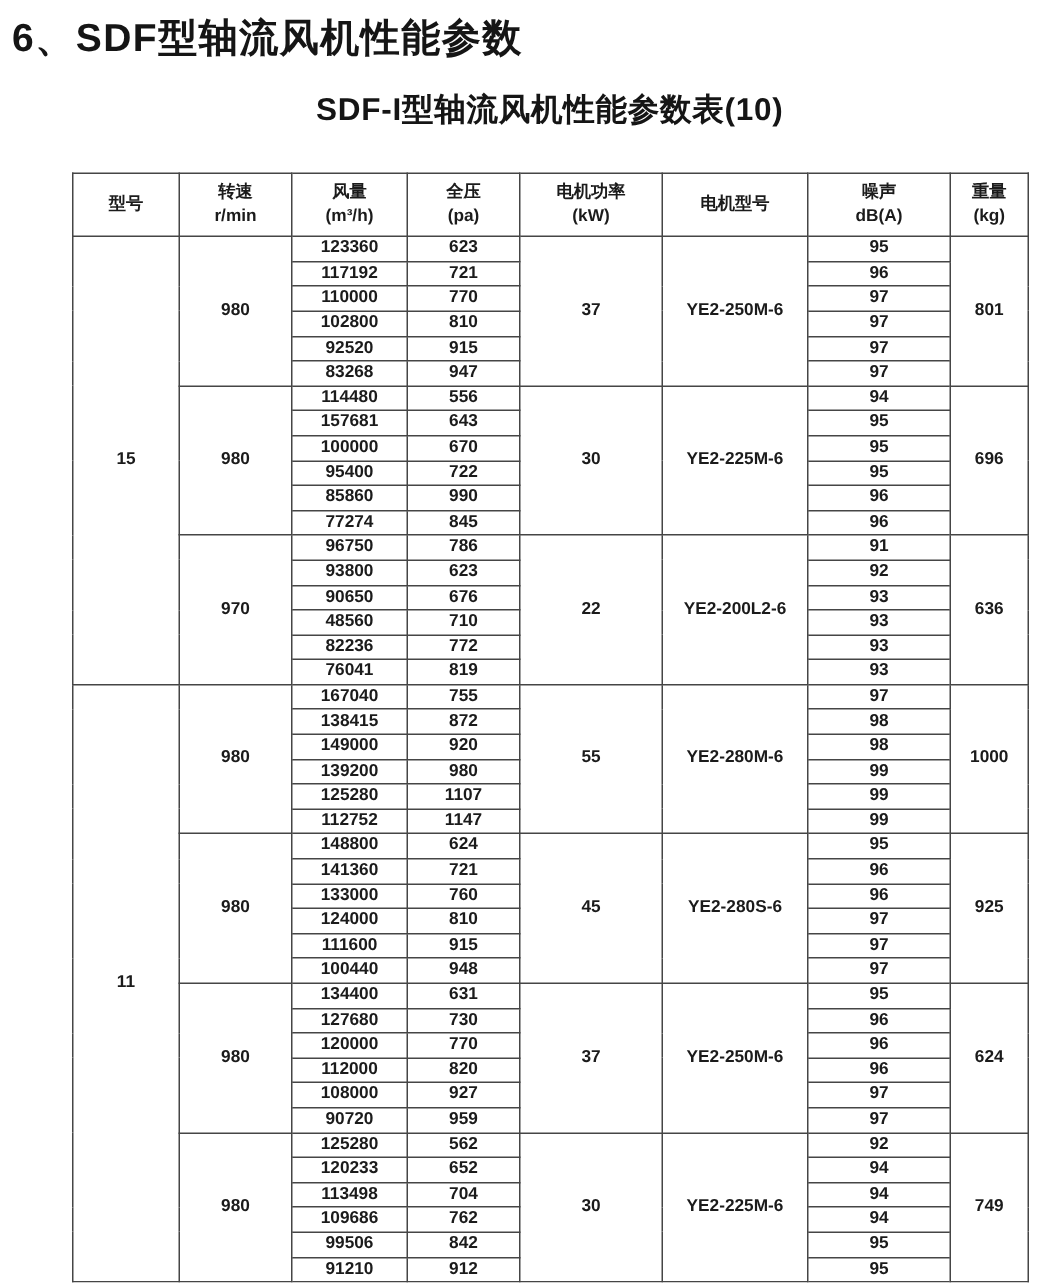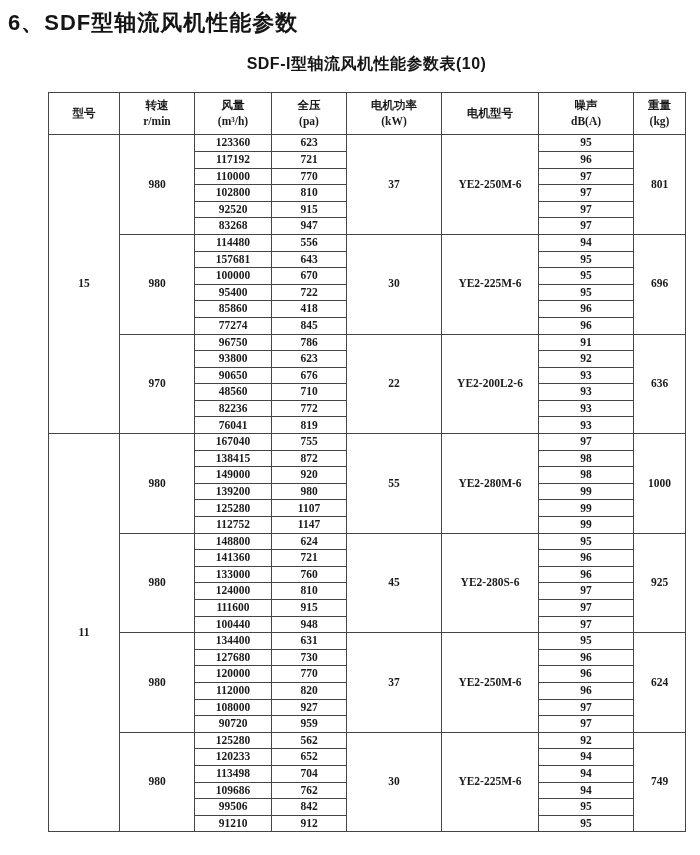--- a/index.html
+++ b/index.html
@@ -8,41 +8,40 @@
     width: 700px;
     height: 855px;
     background: #ffffff;
     overflow: hidden;
     font-family: "Liberation Sans", "DejaVu Sans", sans-serif;
     color: #1b1b1b;
   }
   .page { position: relative; width: 700px; height: 855px; }
   .heading {
     margin: 10px 0 0 8px;
-    font-size: 22px;
+    font-size: 26px;
     font-weight: 800;
     letter-spacing: 1px;
     line-height: 1.2;
     color: #151515;
   }
   .subtitle {
     width: 637px;
     margin: 18px 0 0 48px;
     text-align: center;
-    font-size: 16px;
+    font-size: 21px;
     font-weight: 800;
     letter-spacing: 0.5px;
     color: #151515;
   }
   table.perf-table {
     border-collapse: collapse;
     table-layout: fixed;
     width: 637px;
-    margin: 17px 0 0 48px;
-    font-family: Liberation Serif, serif;
+    margin: 28px 0 0 48px;
   }
   .perf-table th, .perf-table td {
     border: 1px solid #454545;
     text-align: center;
     vertical-align: middle;
     padding: 0;
     overflow: hidden;
   }
   .perf-table thead th {
     height: 41px;
@@ -174,21 +173,21 @@
           <td>670</td>
           <td>95</td>
         </tr>
         <tr>
           <td>95400</td>
           <td>722</td>
           <td>95</td>
         </tr>
         <tr>
           <td>85860</td>
-          <td>418</td>
+          <td>990</td>
           <td>96</td>
         </tr>
         <tr>
           <td>77274</td>
           <td>845</td>
           <td>96</td>
         </tr>
         <tr>
           <td rowspan="6">970</td>
           <td>96750</td>

